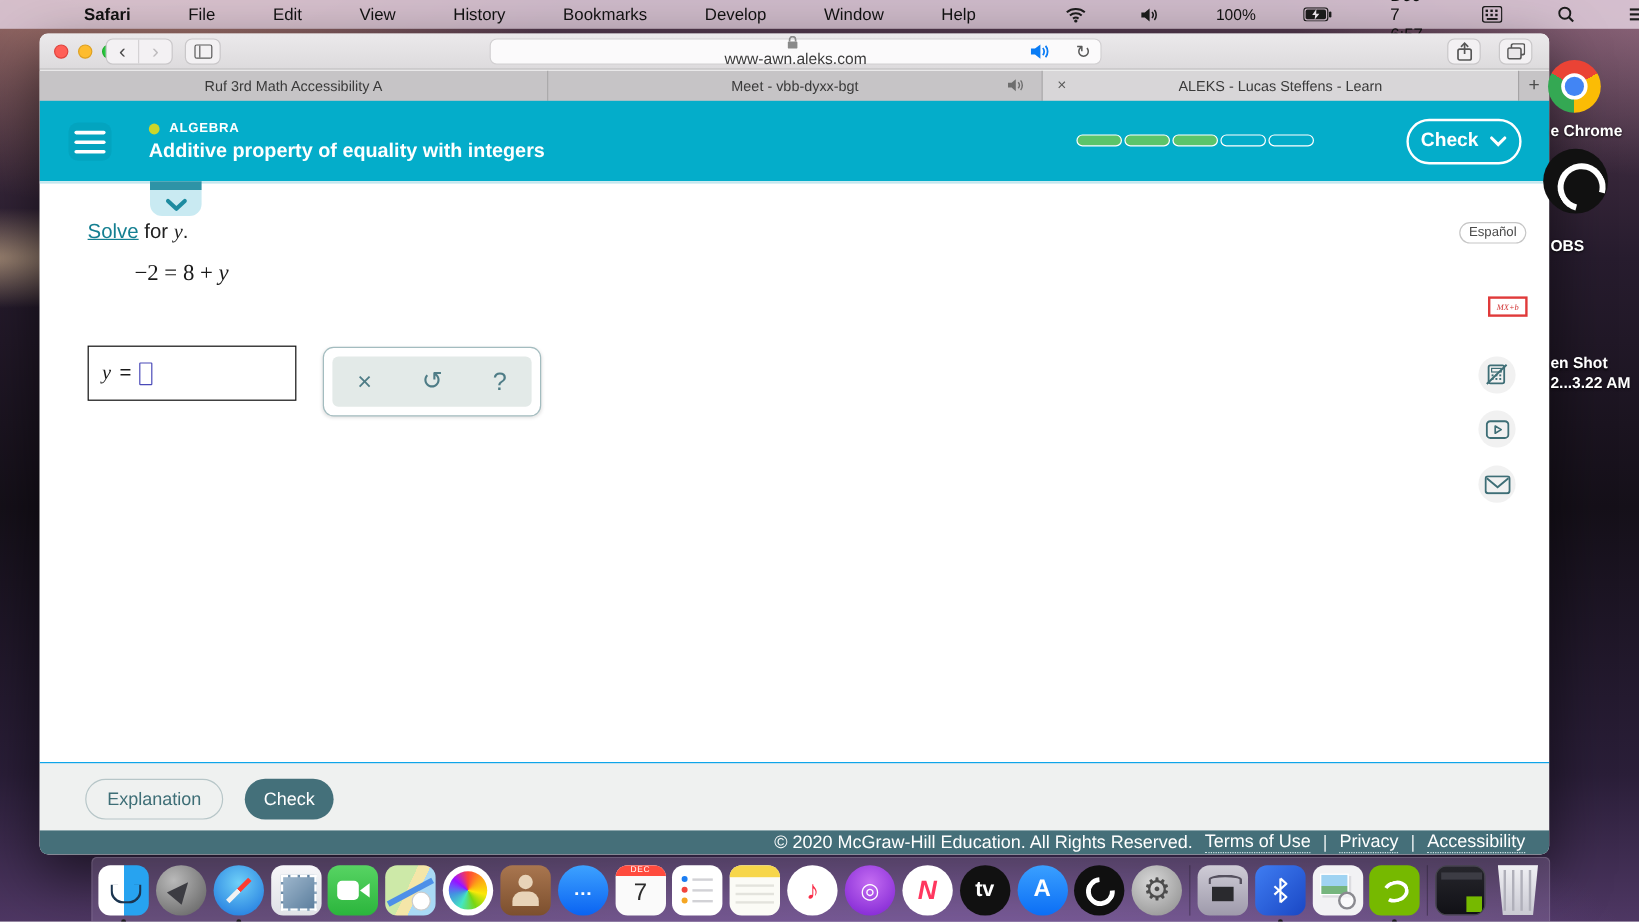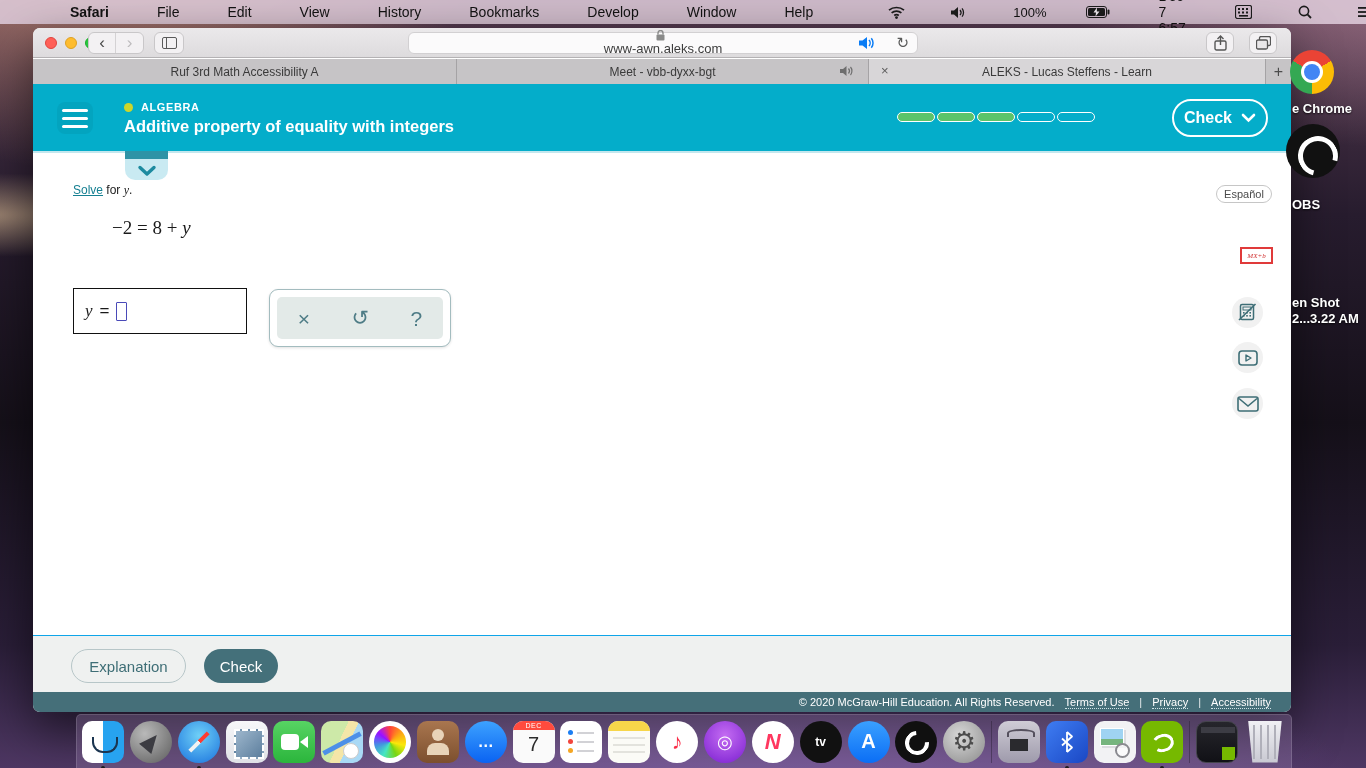--- a/index.html
+++ b/index.html
@@ -122,21 +122,21 @@
     position:absolute; left:92px; top:0; width:43px; height:29px;
     background:linear-gradient(180deg,#2e93a6 0 26%, #c9eaf2 26% 100%);
     border-radius:0 0 10px 10px;
     display:flex; align-items:flex-end; justify-content:center; padding-bottom:3px;
   }
   .espanol {
     position:absolute; left:1183px; top:34px; width:56px; height:18px;
     background:#fff; border:1px solid #c6c6c6; border-radius:9px;
     font-size:11px; color:#4a4a4a; display:flex; align-items:center; justify-content:center;
   }
-  .prompt { position:absolute; left:40px; top:32px; font-size:12px; color:#222; }
+  .prompt { position:absolute; left:40px; top:32px; font-size:17px; color:#222; }
   .prompt .solvelink { color:#147f91; text-decoration:underline; }
   .mathvar { font-family:"Liberation Serif", serif; font-style:italic; }
   .equation { position:absolute; left:79px; top:66px; font-size:19px; color:#1a1a1a; font-family:"Liberation Serif", serif; }
   .answerbox {
     position:absolute; left:40px; top:137px; width:174px; height:46px;
     background:#fff; border:1px solid #111;
     display:flex; align-items:center; padding-left:11px; gap:7px;
     font-size:17px; color:#1a1a1a;
   }
   .inputslot { width:11px; height:19px; border:1.5px solid #4a4ab8; border-radius:1px; }
@@ -170,21 +170,21 @@
     font-family:"Liberation Sans", sans-serif;
   }
   .checkbtn {
     position:absolute; left:171px; top:13px; width:74px; height:34px;
     border:none; border-radius:17px; background:#44707a;
     font-size:15px; color:#fff; display:flex; align-items:center; justify-content:center;
     font-family:"Liberation Sans", sans-serif;
   }
   .pagefooter {
     position:absolute; left:0; top:664px; width:100%; height:20px;
-    background:#456f79; color:#fff; font-size:11px;
+    background:#456f79; color:#fff; font-size:15px;
     display:flex; align-items:center; justify-content:flex-end;
     padding-right:20px; gap:10px;
   }
   .pagefooter .flink { border-bottom:1px dotted #cfe3e6; cursor:pointer; }
   .pagefooter .fsep { opacity:.85; }
 
   
   .desklabel { color:#fff; font-weight:bold; font-size:13px; text-shadow:0 1px 2px rgba(0,0,0,.8); }
   .chromeicon {
     left:1290px; top:50px; width:44px; height:44px; border-radius:50%;
@@ -252,21 +252,21 @@
     background:#1c7ef2; box-shadow:0 9px 0 #f2453d, 0 18px 0 #f5a623; }
   .i-reminders::after { content:""; position:absolute; left:17px; top:11px; width:17px; height:2px; background:#d2d2d6;
     box-shadow:0 9px 0 #d2d2d6, 0 18px 0 #d2d2d6; }
   .i-notes { background:linear-gradient(#fbfbf6 0 100%); position:relative; }
   .i-notes::before { content:""; position:absolute; left:0; top:0; width:100%; height:10px; background:#f7d64a; }
   .i-notes::after { content:""; position:absolute; left:5px; top:16px; width:32px; height:2px; background:#e3e3dd;
     box-shadow:0 7px 0 #e3e3dd, 0 14px 0 #e3e3dd; }
   .i-music { background:#fff; color:#fa2d48; font-size:22px; }
   .i-podcasts { background:radial-gradient(circle at 50% 35%, #c46cf2, #7a1fd0); color:#fff; font-size:18px; }
   .i-news { background:#fff; color:#ff375f; font-weight:bold; font-size:22px; font-style:italic; }
-  .i-tv { background:#111; color:#fff; font-size:12px; font-weight:bold; }
+  .i-tv { background:#111; color:#fff; font-size:18px; font-weight:bold; }
   .i-appstore { background:linear-gradient(#3aa0ff,#0b6ef5); color:#fff; font-size:20px; font-weight:bold; }
   .i-obs { background:#101010; position:relative; }
   .i-obs::after { content:""; position:absolute; left:10px; top:10px; width:16px; height:16px; border-radius:50%;
     border:4px solid #fff; border-top-color:transparent; transform:rotate(40deg); }
   .i-sysprefs { background:radial-gradient(circle at 40% 35%, #d8d8d8, #8a8a8a); color:#4c4c4c; font-size:26px; }
   .i-xgecu { background:linear-gradient(#cfccd6,#9e9aab); position:relative; }
   .i-xgecu::before { content:""; position:absolute; left:12px; top:18px; width:18px; height:12px; background:#2a2a2e; }
   .i-xgecu::after { content:""; position:absolute; left:9px; top:8px; width:24px; height:6px; border:2px solid #55505e; border-radius:50% 50% 0 0; border-bottom:none; }
   .i-bluetooth { background:linear-gradient(135deg,#3f7df2,#1a47c4); transform:rotate(0deg); }
   .i-preview { background:#f2f2f4; position:relative; }

